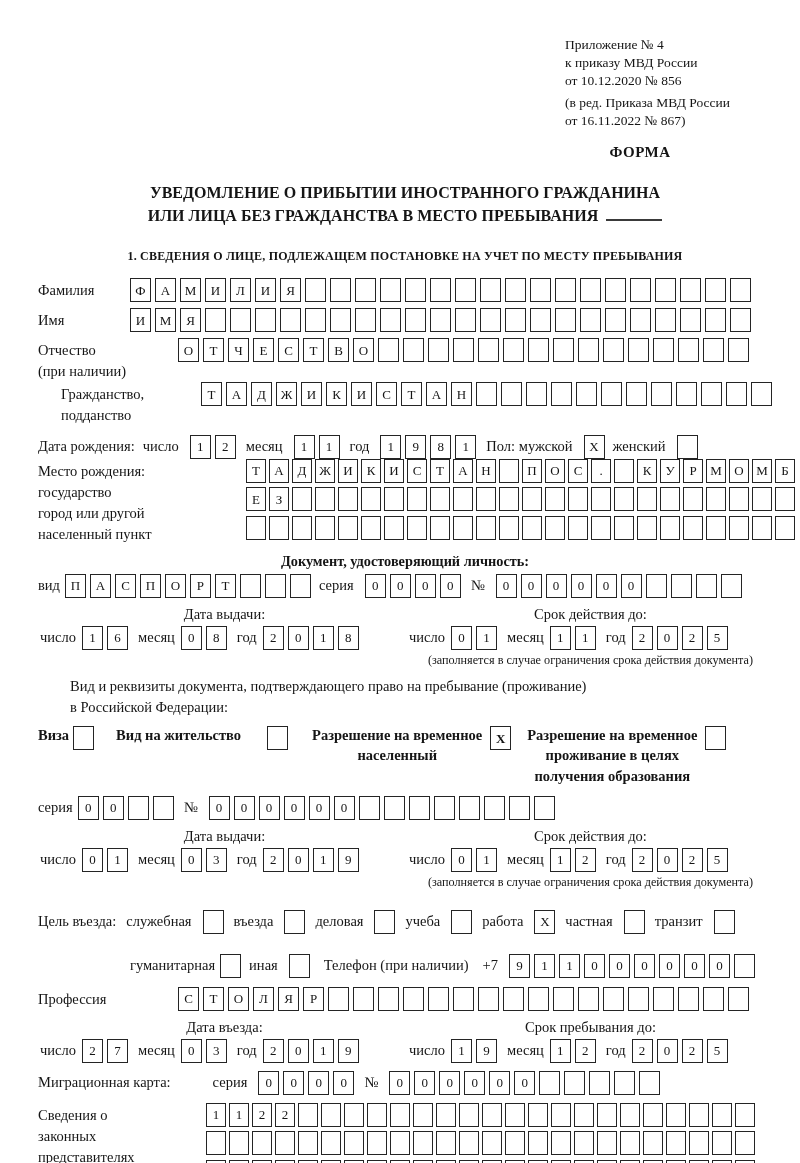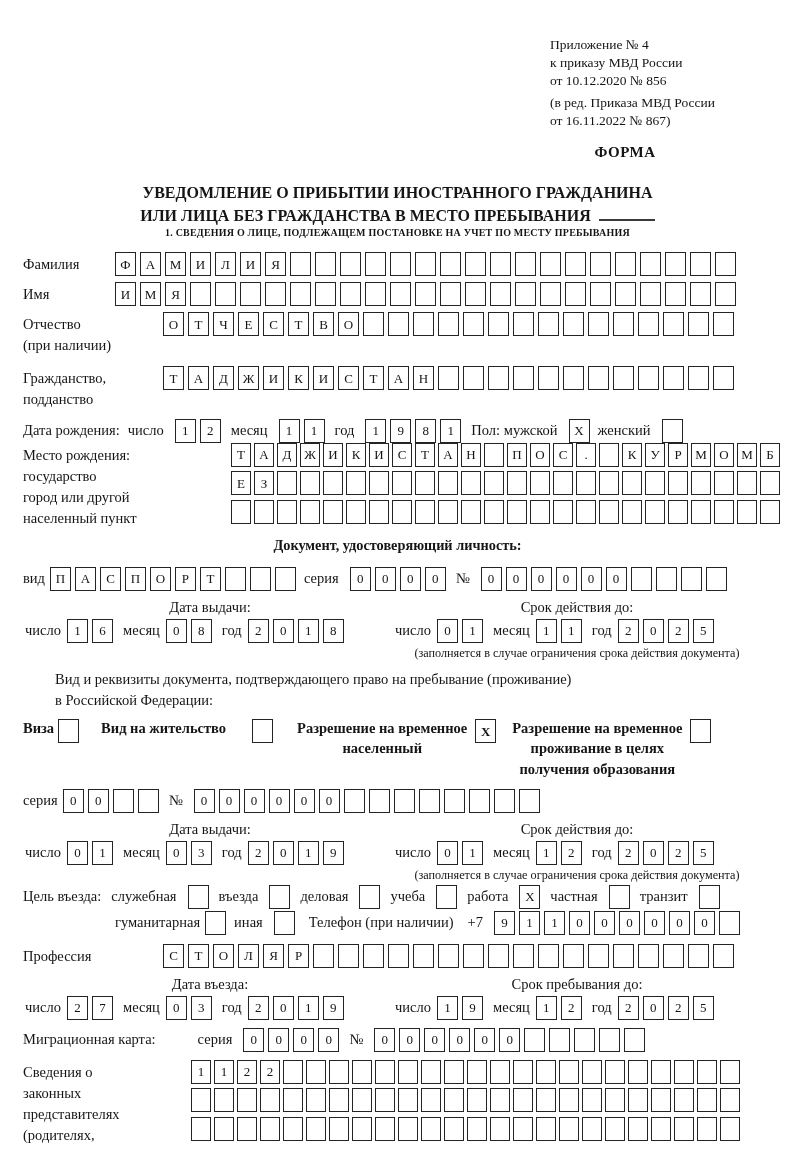--- a/index.html
+++ b/index.html
@@ -1,24 +1,24 @@
 <!DOCTYPE html>
 <html><head>
 <meta charset="utf-8">
 <style>
   html,body{margin:0;padding:0;background:#fff;}
   body{width:800px;height:1163px;overflow:hidden;font-family:"Liberation Serif","DejaVu Serif",serif;color:#151515;}
-  .page{box-sizing:border-box;width:800px;height:1163px;padding:36px 28px 10px 23px;}
+  .page{box-sizing:border-box;width:800px;height:1163px;padding:36px 28px 10px 38px;}
   
   .hdr-block{margin-left:527px;font-size:13.5px;line-height:1.32;}
   .hdr-block .edit{margin-top:5px;}
   .form-label{margin-left:527px;text-align:center;width:150px;font-weight:bold;font-size:15px;margin-top:14px;letter-spacing:.5px;}
   .title{margin-top:20px;text-align:center;font-weight:bold;font-size:16px;line-height:1.45;}
   .title-underline{display:inline-block;width:56px;border-bottom:2.2px solid #3a3a3a;height:14px;margin-left:8px;}
-  .sec-title{text-align:center;font-weight:bold;font-size:10px;letter-spacing:.2px;}
+  .sec-title{margin-top:22px;text-align:center;font-weight:bold;font-size:12px;letter-spacing:.2px;}
   
   .frow{display:flex;align-items:flex-start;margin-top:6px;}
   .lblcol{flex:0 0 auto;font-size:14.5px;line-height:1.45;padding-top:2px;}
   .w92{width:92px;} .w140{width:140px;} .w168{width:168px;}
   .cells{display:inline-flex;gap:4px;flex-wrap:nowrap;}
   .cell{box-sizing:border-box;display:inline-flex;align-items:center;justify-content:center;
         width:21px;height:24px;border:1.7px solid #242424;font-size:13px;line-height:1;background:#fff;}
   .tight .cell{width:20px;gap:3px;}
   .tight{gap:3px;}
   .stack{display:flex;flex-direction:column;gap:4.5px;}
@@ -31,21 +31,21 @@
   .col-head{text-align:center;font-size:14.5px;margin-bottom:3px;}
   .date-row{display:flex;align-items:center;}
   .note{font-size:12.2px;margin-top:3px;text-align:center;}
   .intro{font-size:14.5px;line-height:1.5;margin-top:8px;margin-left:32px;}
   .doc-head{text-align:center;font-weight:bold;font-size:14.3px;margin-top:8px;}
   
   .permits{display:flex;margin-top:6px;align-items:flex-start;}
   .permit{display:flex;align-items:flex-start;font-weight:bold;}
   .permit .ptext{font-size:14.5px;line-height:1.4;text-align:center;}
   .permit .cells{margin-left:8px;margin-top:1px;}
-  .purpose-row{display:flex;align-items:center;margin-top:2px;font-size:14.5px;flex-wrap:nowrap;}
+  .purpose-row{display:flex;align-items:center;margin-top:20px;font-size:14.5px;flex-wrap:nowrap;}
   .purpose-row .cells{margin-left:5px;}
   .gap8{margin-left:8px;} .gap14{margin-left:14px;} .gap18{margin-left:18px;}
   .legal{display:flex;margin-top:8px;}
   .legal .lblcol{width:168px;}
 </style>
 </head>
 <body>
 
 <div class="page">
 
@@ -152,21 +152,21 @@
         <span class="cell"></span>
         <span class="cell"></span>
         <span class="cell"></span>
         <span class="cell"></span>
         <span class="cell"></span>
         <span class="cell"></span>
         <span class="cell"></span>
       </div>
   </div>
 
-  <div class="frow" style="margin-top:10px;">
+  <div class="frow" style="margin-top:0;justify-content:flex-end;">
     <div class="lblcol w140">
       <div>Гражданство,</div>
       <div>подданство</div>
     </div>
     <div class="cells">
         <span class="cell">Т</span>
         <span class="cell">А</span>
         <span class="cell">Д</span>
         <span class="cell">Ж</span>
         <span class="cell">И</span>
@@ -303,21 +303,21 @@
           <span class="cell"></span>
           <span class="cell"></span>
           <span class="cell"></span>
           <span class="cell"></span>
           <span class="cell"></span>
         </div>
     </div>
   </div>
 
   <div class="doc-head">Документ, удостоверяющий личность:</div>
-  <div class="purpose-row" style="margin-top:13px;">
+  <div class="purpose-row" style="margin-top:4px;">
     <span>вид</span>
     <span class="cells gap18">
         <span class="cell">П</span>
         <span class="cell">А</span>
         <span class="cell">С</span>
         <span class="cell">П</span>
         <span class="cell">О</span>
         <span class="cell">Р</span>
         <span class="cell">Т</span>
         <span class="cell"></span>

